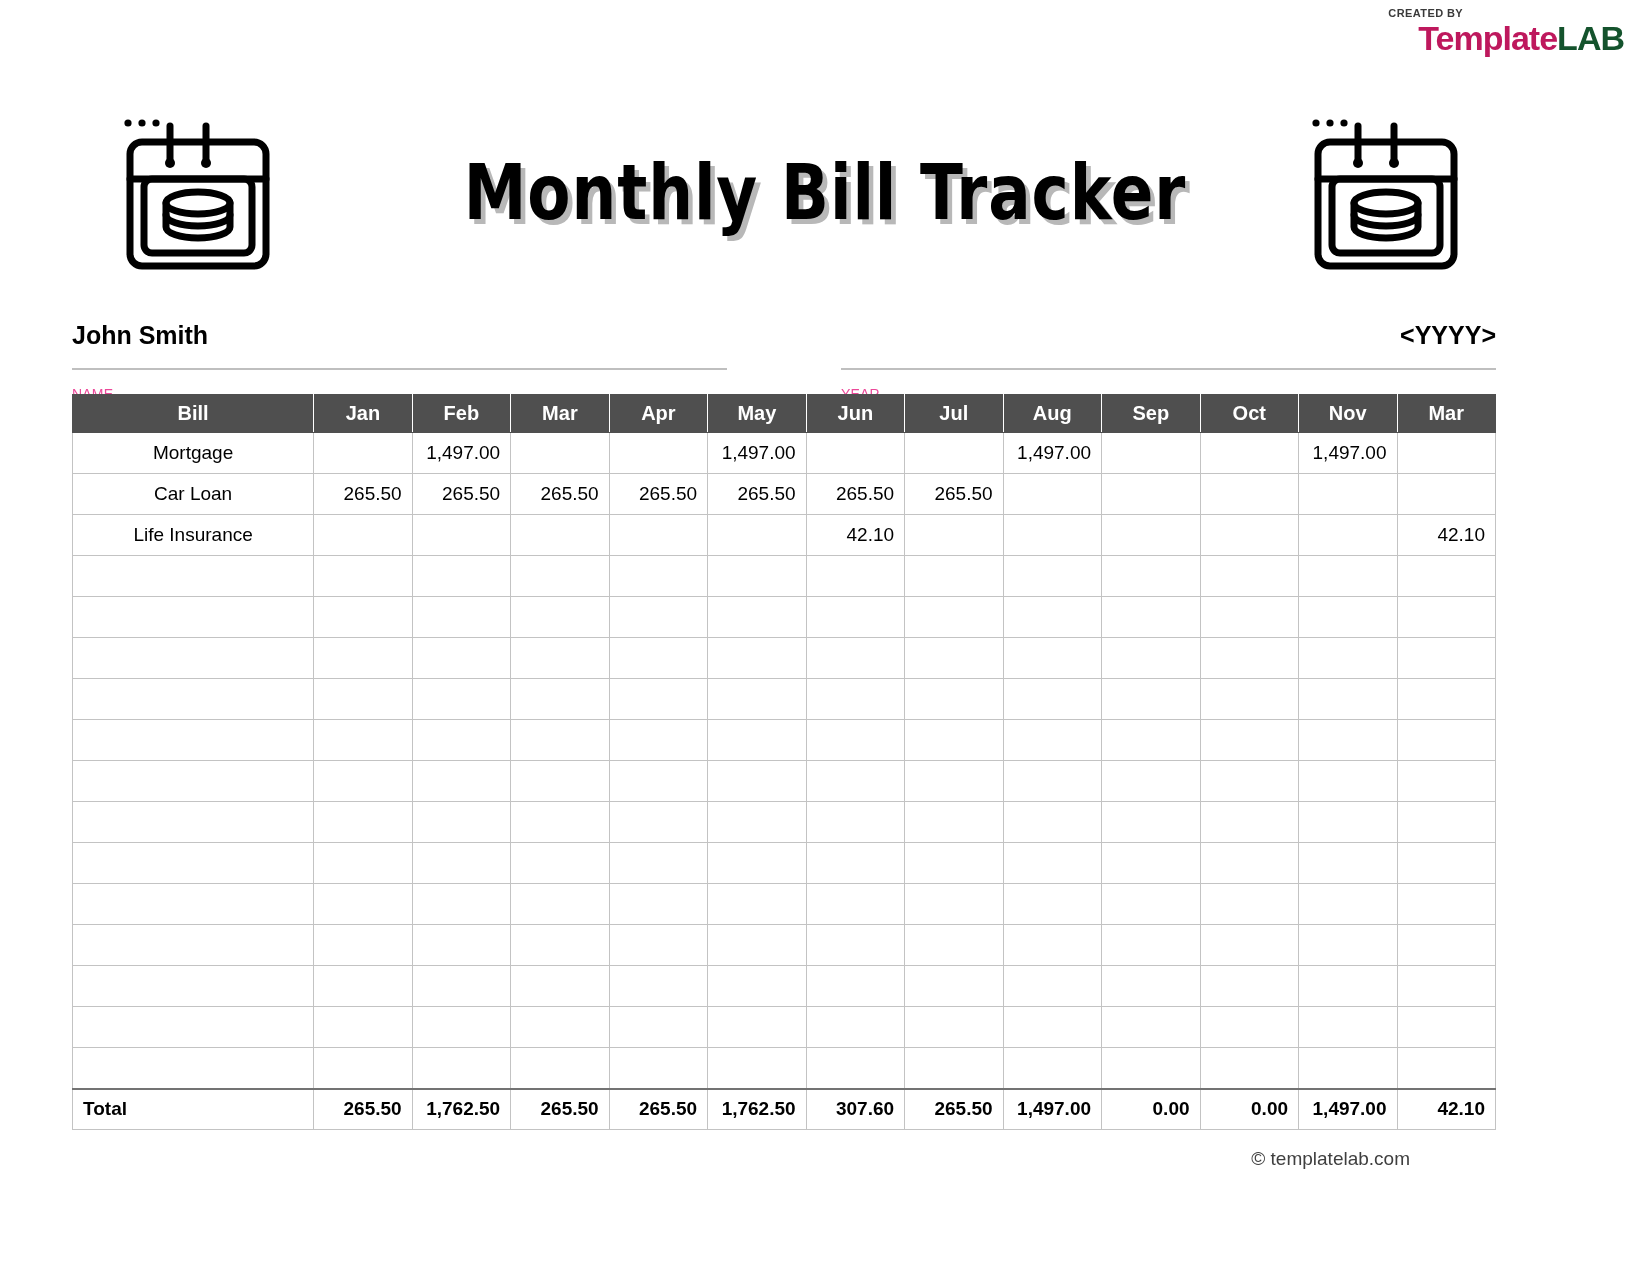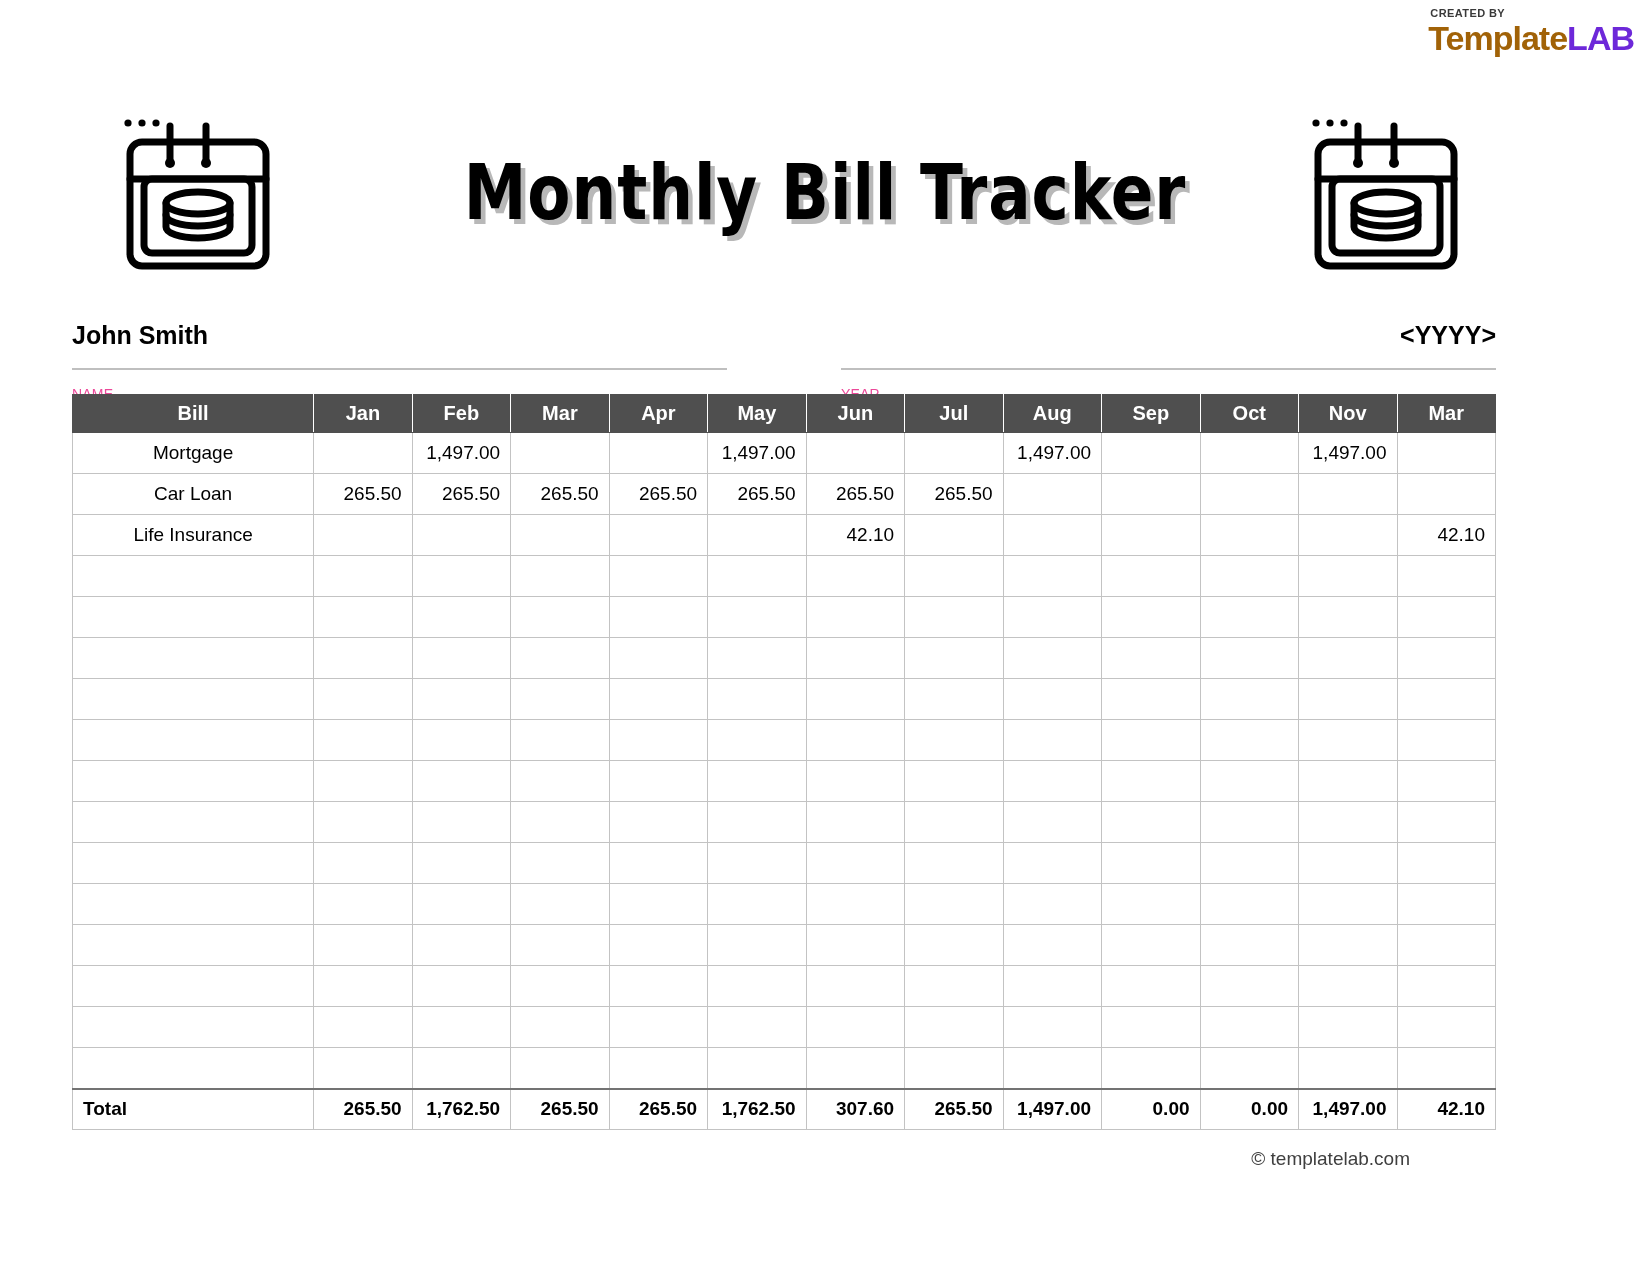--- a/index.html
+++ b/index.html
@@ -13,41 +13,41 @@
     font-family: "Liberation Sans", sans-serif;
     color: #000000;
     position: relative;
     overflow: hidden;
   }
 
   
   .brand {
     position: absolute;
     top: 8px;
-    right: 16px;
+    right: 26px;
     text-align: right;
     line-height: 1;
   }
   .brand-created {
     font-size: 11px;
     font-weight: bold;
     letter-spacing: 0.4px;
     color: #3a3a3a;
     margin-bottom: 2px;
     text-align: left;
     padding-left: 2px;
   }
   .brand-name {
     font-size: 34px;
     font-weight: bold;
     letter-spacing: -1px;
     white-space: nowrap;
   }
-  .brand-name .t1 { color: #a16207; }
-  .brand-name .t2 { color: #6d28d9; }
+  .brand-name .t1 { color: #be185d; margin-left: 32px; }
+  .brand-name .t2 { color: #14532d; }
 
   
   .header {
     position: absolute;
     top: 100px;
     left: 0;
     width: 1650px;
     height: 190px;
   }
   .cal-icon {

